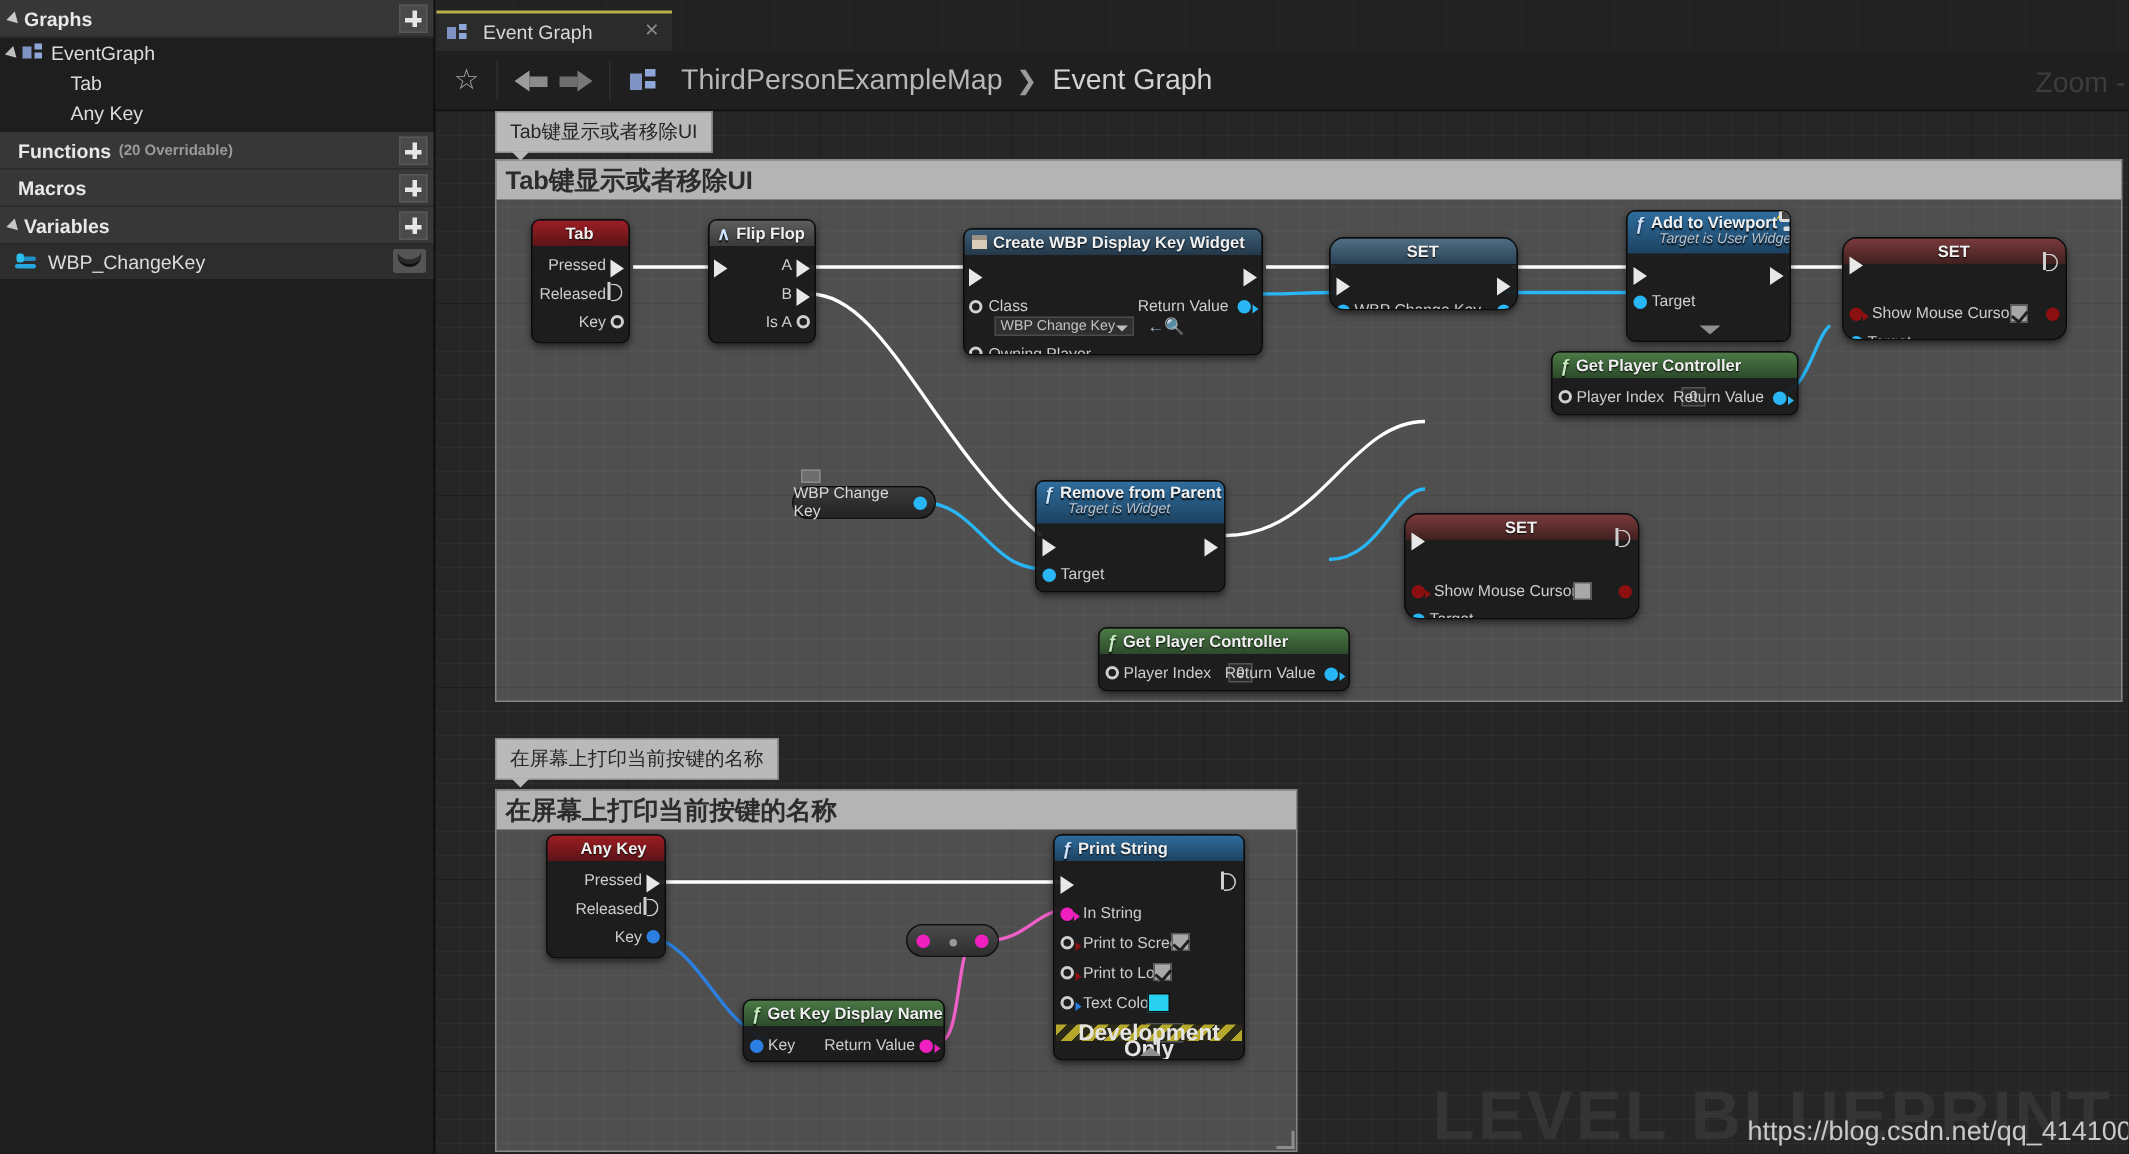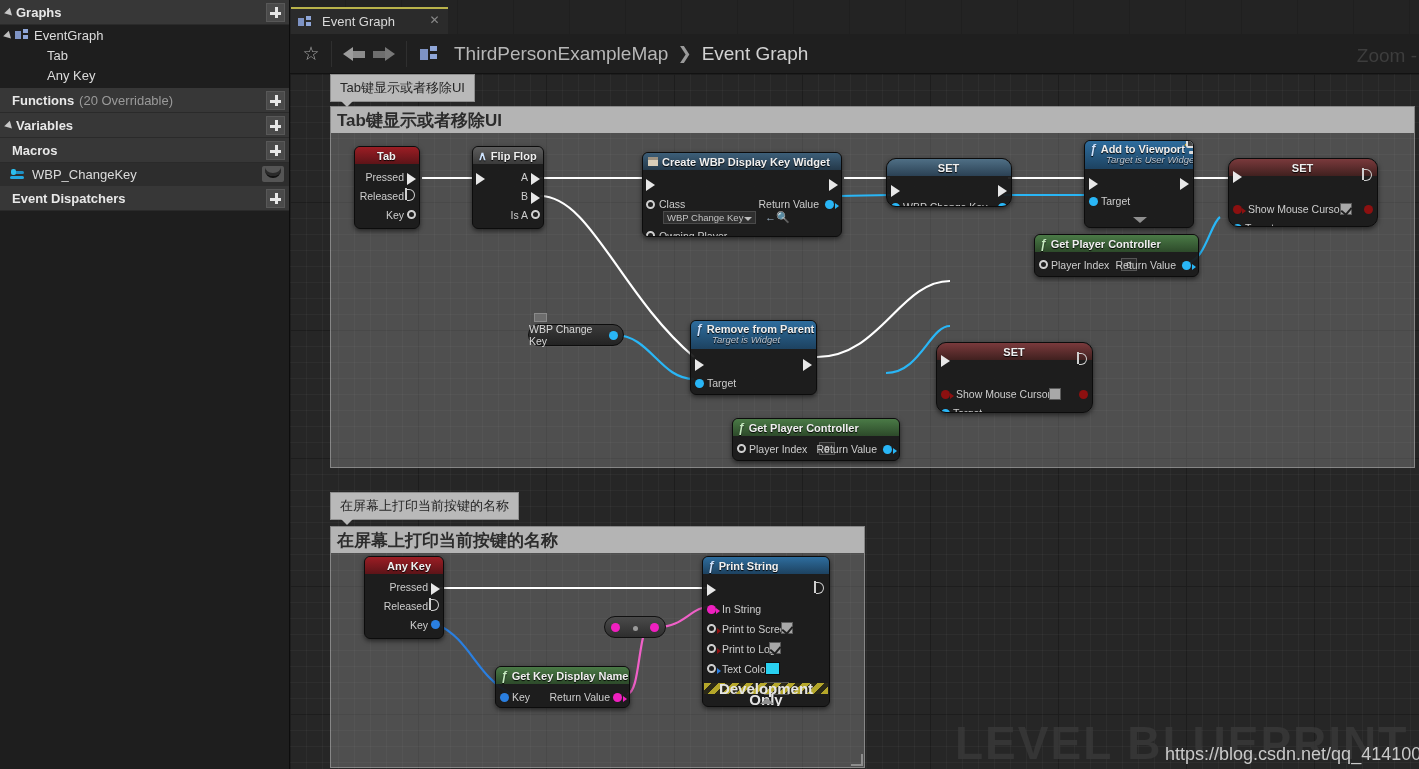--- a/index.html
+++ b/index.html
@@ -30,21 +30,21 @@
     position: relative; flex: 0 0 auto;
   }
   .hdr-row .tri::after {
     content: ""; position: absolute; left: 1px; top: 1px;
     border-left: 7px solid #c8c8c8;
     border-top: 4px solid transparent;
     border-bottom: 4px solid transparent;
     transform: rotate(45deg); transform-origin: 50% 50%;
   }
   .hdr-row .sub {
-    font-size: 13px; font-weight: normal; color: #9a9a9a; margin-left: 5px;
+    font-size: 10px; font-weight: bold; color: #9a9a9a; margin-left: 5px;
   }
   .plus-btn {
     position: absolute; right: 4px; top: 3px;
     width: 19px; height: 19px; background: #4a4a4a;
     border: 1px solid #585858;
     cursor: pointer;
   }
   .plus-btn::before, .plus-btn::after {
     content: ""; position: absolute; background: #e6e6e6;
   }
@@ -390,44 +390,40 @@
       <span>Any Key</span>
     </div>
 
     <div class="hdr-row" style="margin-top:3px">
       <span style="margin-left:12px">Functions</span>
       <span class="sub">(20 Overridable)</span>
       <span class="plus-btn"></span>
     </div>
 
     <div class="hdr-row">
+      <span style="margin-left:12px">Macros</span>
+      <span class="plus-btn"></span>
+    </div>
+
+    <div class="hdr-row">
       <span class="tri"></span>
       <span>Variables</span>
-      <span class="plus-btn"></span>
-    </div>
-
-    <div class="hdr-row">
-      <span style="margin-left:12px">Macros</span>
       <span class="plus-btn"></span>
     </div>
 
     <div class="tree-row var">
       <span class="ico-var">
           <i class="b1"></i>
           <i class="b2"></i>
           <i class="b3"></i>
         </span>
       <span>WBP_ChangeKey</span>
       <span class="eye-btn"></span>
     </div>
 
-    <div class="hdr-row">
-      <span style="margin-left:12px">Event Dispatchers</span>
-      <span class="plus-btn"></span>
-    </div>
   </div>
 
   <div id="main">
 
     <div id="tabstrip">
       <div class="graph-tab">
         <span class="ico-graph" style="margin-left:7px">
             <i></i>
             <i></i>
             <i></i>

